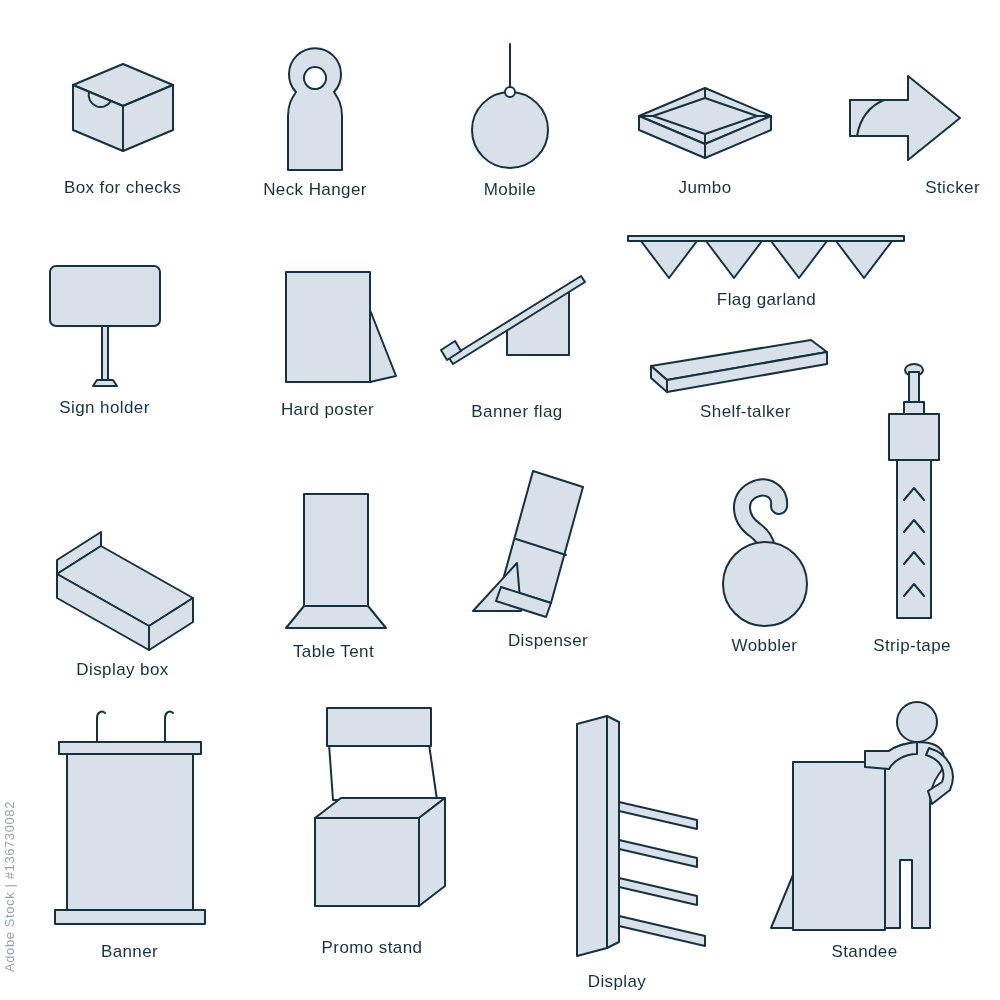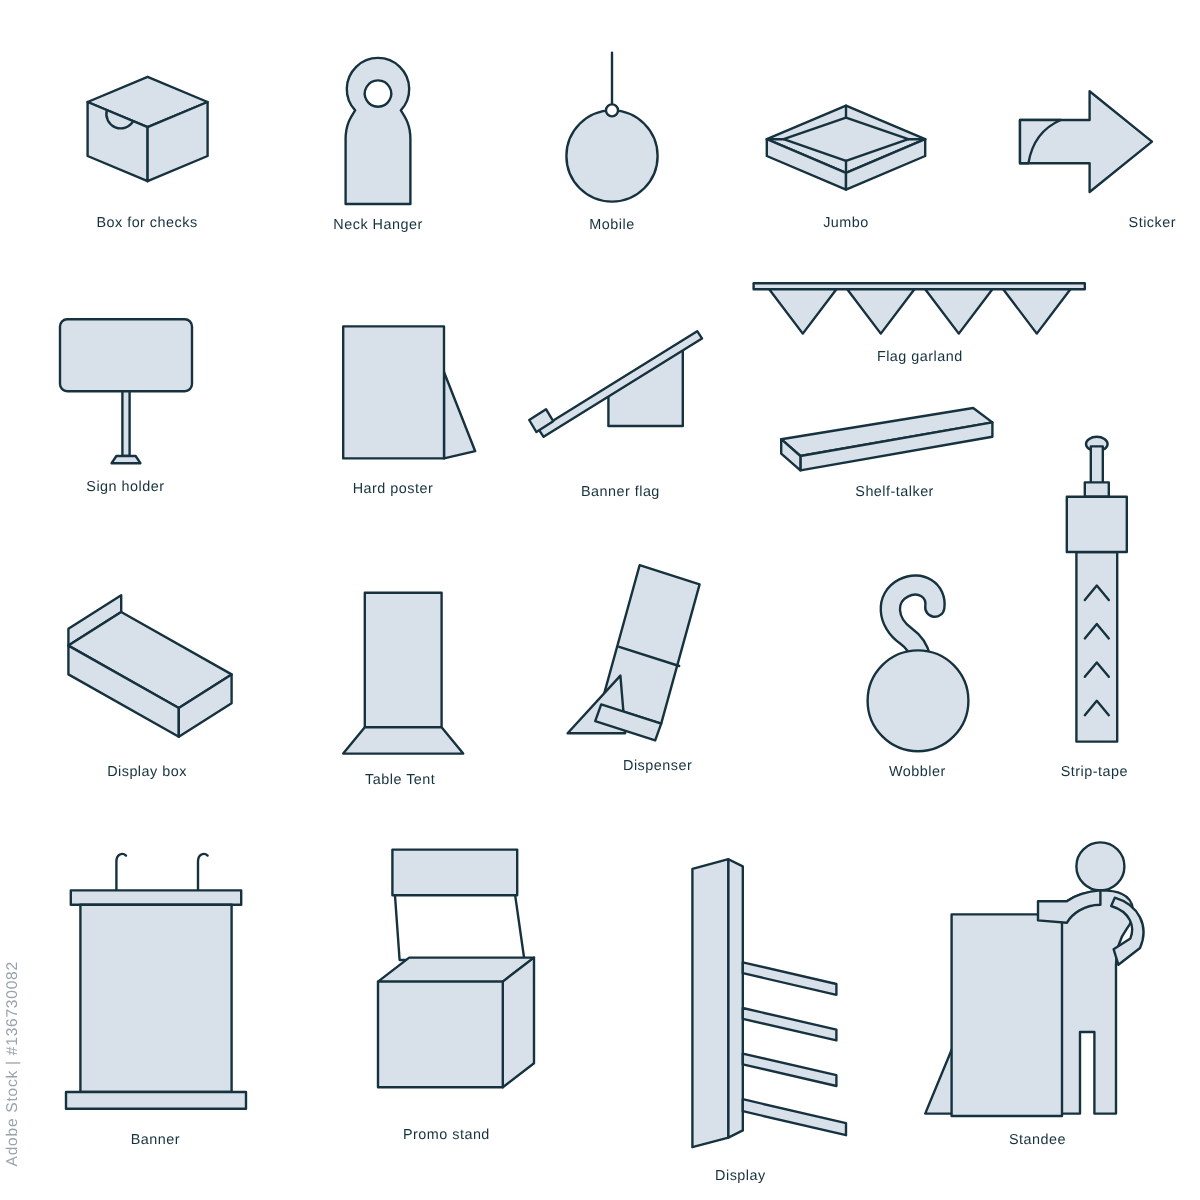--- a/index.html
+++ b/index.html
@@ -4,21 +4,21 @@
 <style>
   html,body { margin:0; padding:0; }
   body {
     width:1000px; height:1000px; position:relative;
     background:#ffffff; overflow:hidden;
     font-family:"Liberation Sans", sans-serif;
   }
   .cell { position:absolute; display:flex; flex-direction:column; align-items:center; }
   .cell svg { display:block; }
   .label {
-    margin-top:8px; font-size:12px; font-weight:400;
+    margin-top:8px; font-size:17px; font-weight:400;
     letter-spacing:.4px; color:var(--stroke); white-space:nowrap;
   }
   .shape { fill:var(--fill); stroke:var(--stroke); stroke-width:2; stroke-linejoin:round; }
   .ln    { fill:none; stroke:var(--stroke); stroke-width:2; stroke-linejoin:round; stroke-linecap:round; }
   .wt    { fill:#ffffff; stroke:var(--stroke); stroke-width:2; stroke-linejoin:round; }
   .hookcore { fill:none; stroke:var(--fill); stroke-width:14; stroke-linecap:round; }
   .hookedge { fill:none; stroke:var(--stroke); stroke-width:18; stroke-linecap:round; }
   .wm {
     position:absolute; left:2px; top:692px; height:280px;
     writing-mode:vertical-rl; transform:rotate(180deg);
@@ -129,21 +129,21 @@
     <rect class="shape" x="39" y="100" width="34" height="158"></rect>
     <rect class="shape" x="31" y="54" width="50" height="46"></rect>
     <path class="ln" d="M46,140 L56,128 L66,140"></path>
     <path class="ln" d="M46,172 L56,160 L66,172"></path>
     <path class="ln" d="M46,204 L56,192 L66,204"></path>
     <path class="ln" d="M46,236 L56,224 L66,236"></path>
   </svg>
   <div class="label">Strip-tape</div>
 </div>
 
-<div class="cell" style="left:35px; top:480px; width:175px;gap:12px;">
+<div class="cell" style="left:35px; top:516px; width:175px;">
   <svg width="160" height="136" viewBox="0 0 160 136">
     <path class="shape" d="M14,44 L58,16 L58,30 L14,58 Z"></path>
     <path class="shape" d="M14,58 L58,30 L150,82 L106,110 Z"></path>
     <path class="shape" d="M14,58 L106,110 L106,134 L14,82 Z"></path>
     <path class="shape" d="M106,110 L150,82 L150,106 L106,134 Z"></path>
   </svg>
   <div class="label">Display box</div>
 </div>
 
 <div class="cell" style="left:246px; top:482px; width:175px;">

